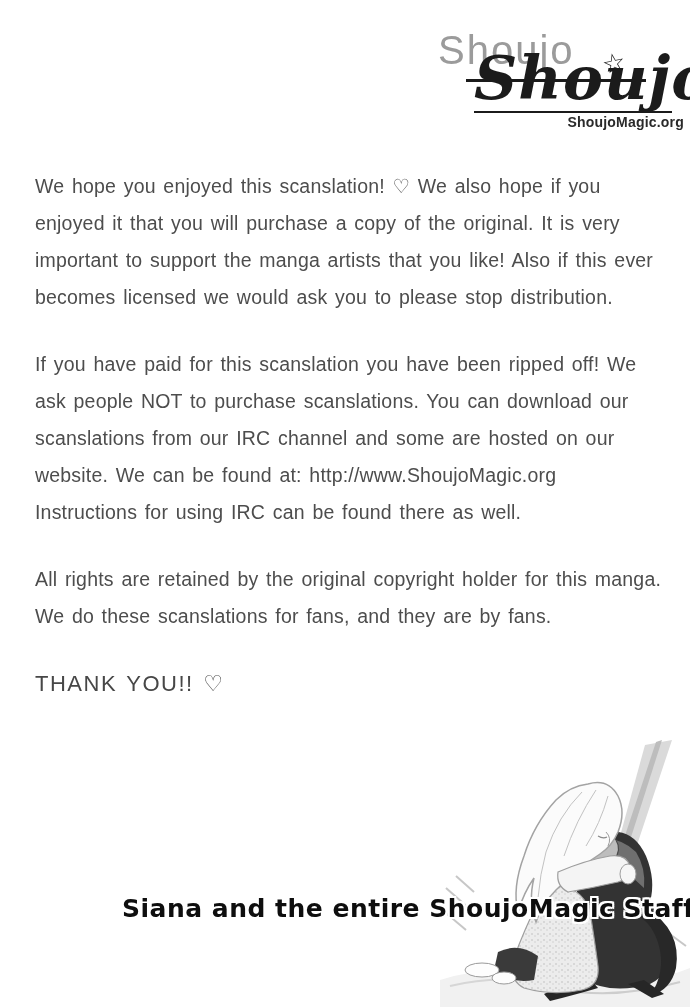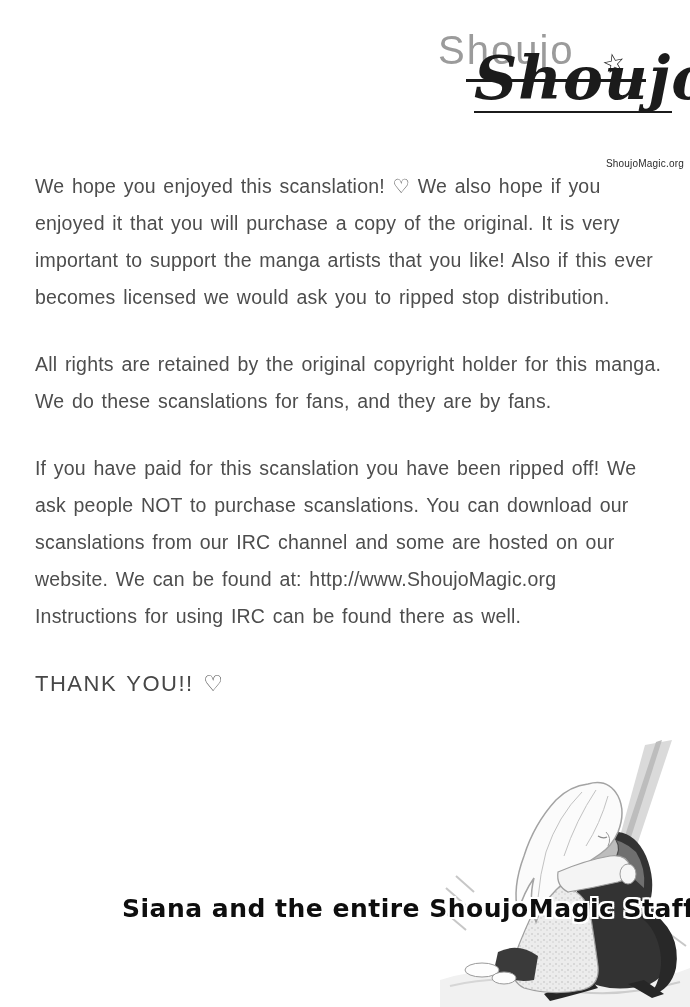--- a/index.html
+++ b/index.html
@@ -22,22 +22,22 @@
   .logo-magic {
     position:absolute; left:44px; top:18px; font-size:60px; line-height:1;
     color:#1b1b1b; font-family:"DejaVu Serif", serif;
     font-style:italic; font-weight:700; letter-spacing:1px; z-index:2;
   }
   .logo-star {
     position:absolute; left:172px; top:20px; font-size:26px; line-height:1;
     color:#1b1b1b; z-index:3; transform:rotate(-12deg);
   }
   .logo-site {
-    position:absolute; right:2px; top:84px; font-size:10px; font-weight:400;
-    color:#2a2a2a; letter-spacing:0.2px;margin-top:44px;
+    position:absolute; right:2px; top:84px; font-size:14px; font-weight:700;
+    color:#2a2a2a; letter-spacing:0.2px;
   }
 
   
   .letter {
     position:absolute; left:35px; top:168px; width:628px;
     color:#4d4d4d; font-size:19.5px; line-height:37px;
     letter-spacing:0.2px; word-spacing:2px;
     font-family:"Liberation Sans", sans-serif;
   }
   .letter p { margin:0 0 30px 0; }
@@ -64,23 +64,23 @@
   <header class="logo">
     <span class="logo-shoujo">Shoujo</span>
     <span class="logo-rule rule-top"></span>
     <span class="logo-star">☆</span>
     <span class="logo-magic">Shoujo</span>
     <span class="logo-rule rule-bottom"></span>
     <span class="logo-site">ShoujoMagic.org</span>
   </header>
 
   <main class="letter">
-    <p>We hope you enjoyed this scanslation! ♡  We also hope if you enjoyed it that you will purchase a copy of the original. It is very important to support the manga artists that you like! Also if this ever becomes licensed we would ask you to ripped stop distribution.</p>
+    <p>We hope you enjoyed this scanslation! ♡  We also hope if you enjoyed it that you will purchase a copy of the original. It is very important to support the manga artists that you like! Also if this ever becomes licensed we would ask you to please stop distribution.</p>
+    <p>If you have paid for this scanslation you have been ripped off! We ask people NOT to purchase scanslations. You can download our scanslations from our IRC channel and some are hosted on our website. We can be found at: http://www.ShoujoMagic.org Instructions for using IRC can be found there as well.</p>
     <p>All rights are retained by the original copyright holder for this manga. We do these scanslations for fans, and they are by fans.</p>
-    <p>If you have paid for this scanslation you have been ripped off! We ask people NOT to purchase scanslations. You can download our scanslations from our IRC channel and some are hosted on our website. We can be found at: http://www.ShoujoMagic.org Instructions for using IRC can be found there as well.</p>
     <p class="thanks">THANK YOU!! ♡</p>
   </main>
 
   <svg class="illustration" viewBox="0 0 250 267" role="img" aria-label="Manga drawing of a long-haired girl kneeling in snow and hugging a dark wolf">
     <defs>
       <pattern id="speck" width="6" height="6" patternUnits="userSpaceOnUse">
         <rect width="6" height="6" fill="#ececec"></rect>
         <circle cx="2" cy="2" r="0.8" fill="#bdbdbd"></circle>
         <circle cx="5" cy="4" r="0.7" fill="#c9c9c9"></circle>
       </pattern>

